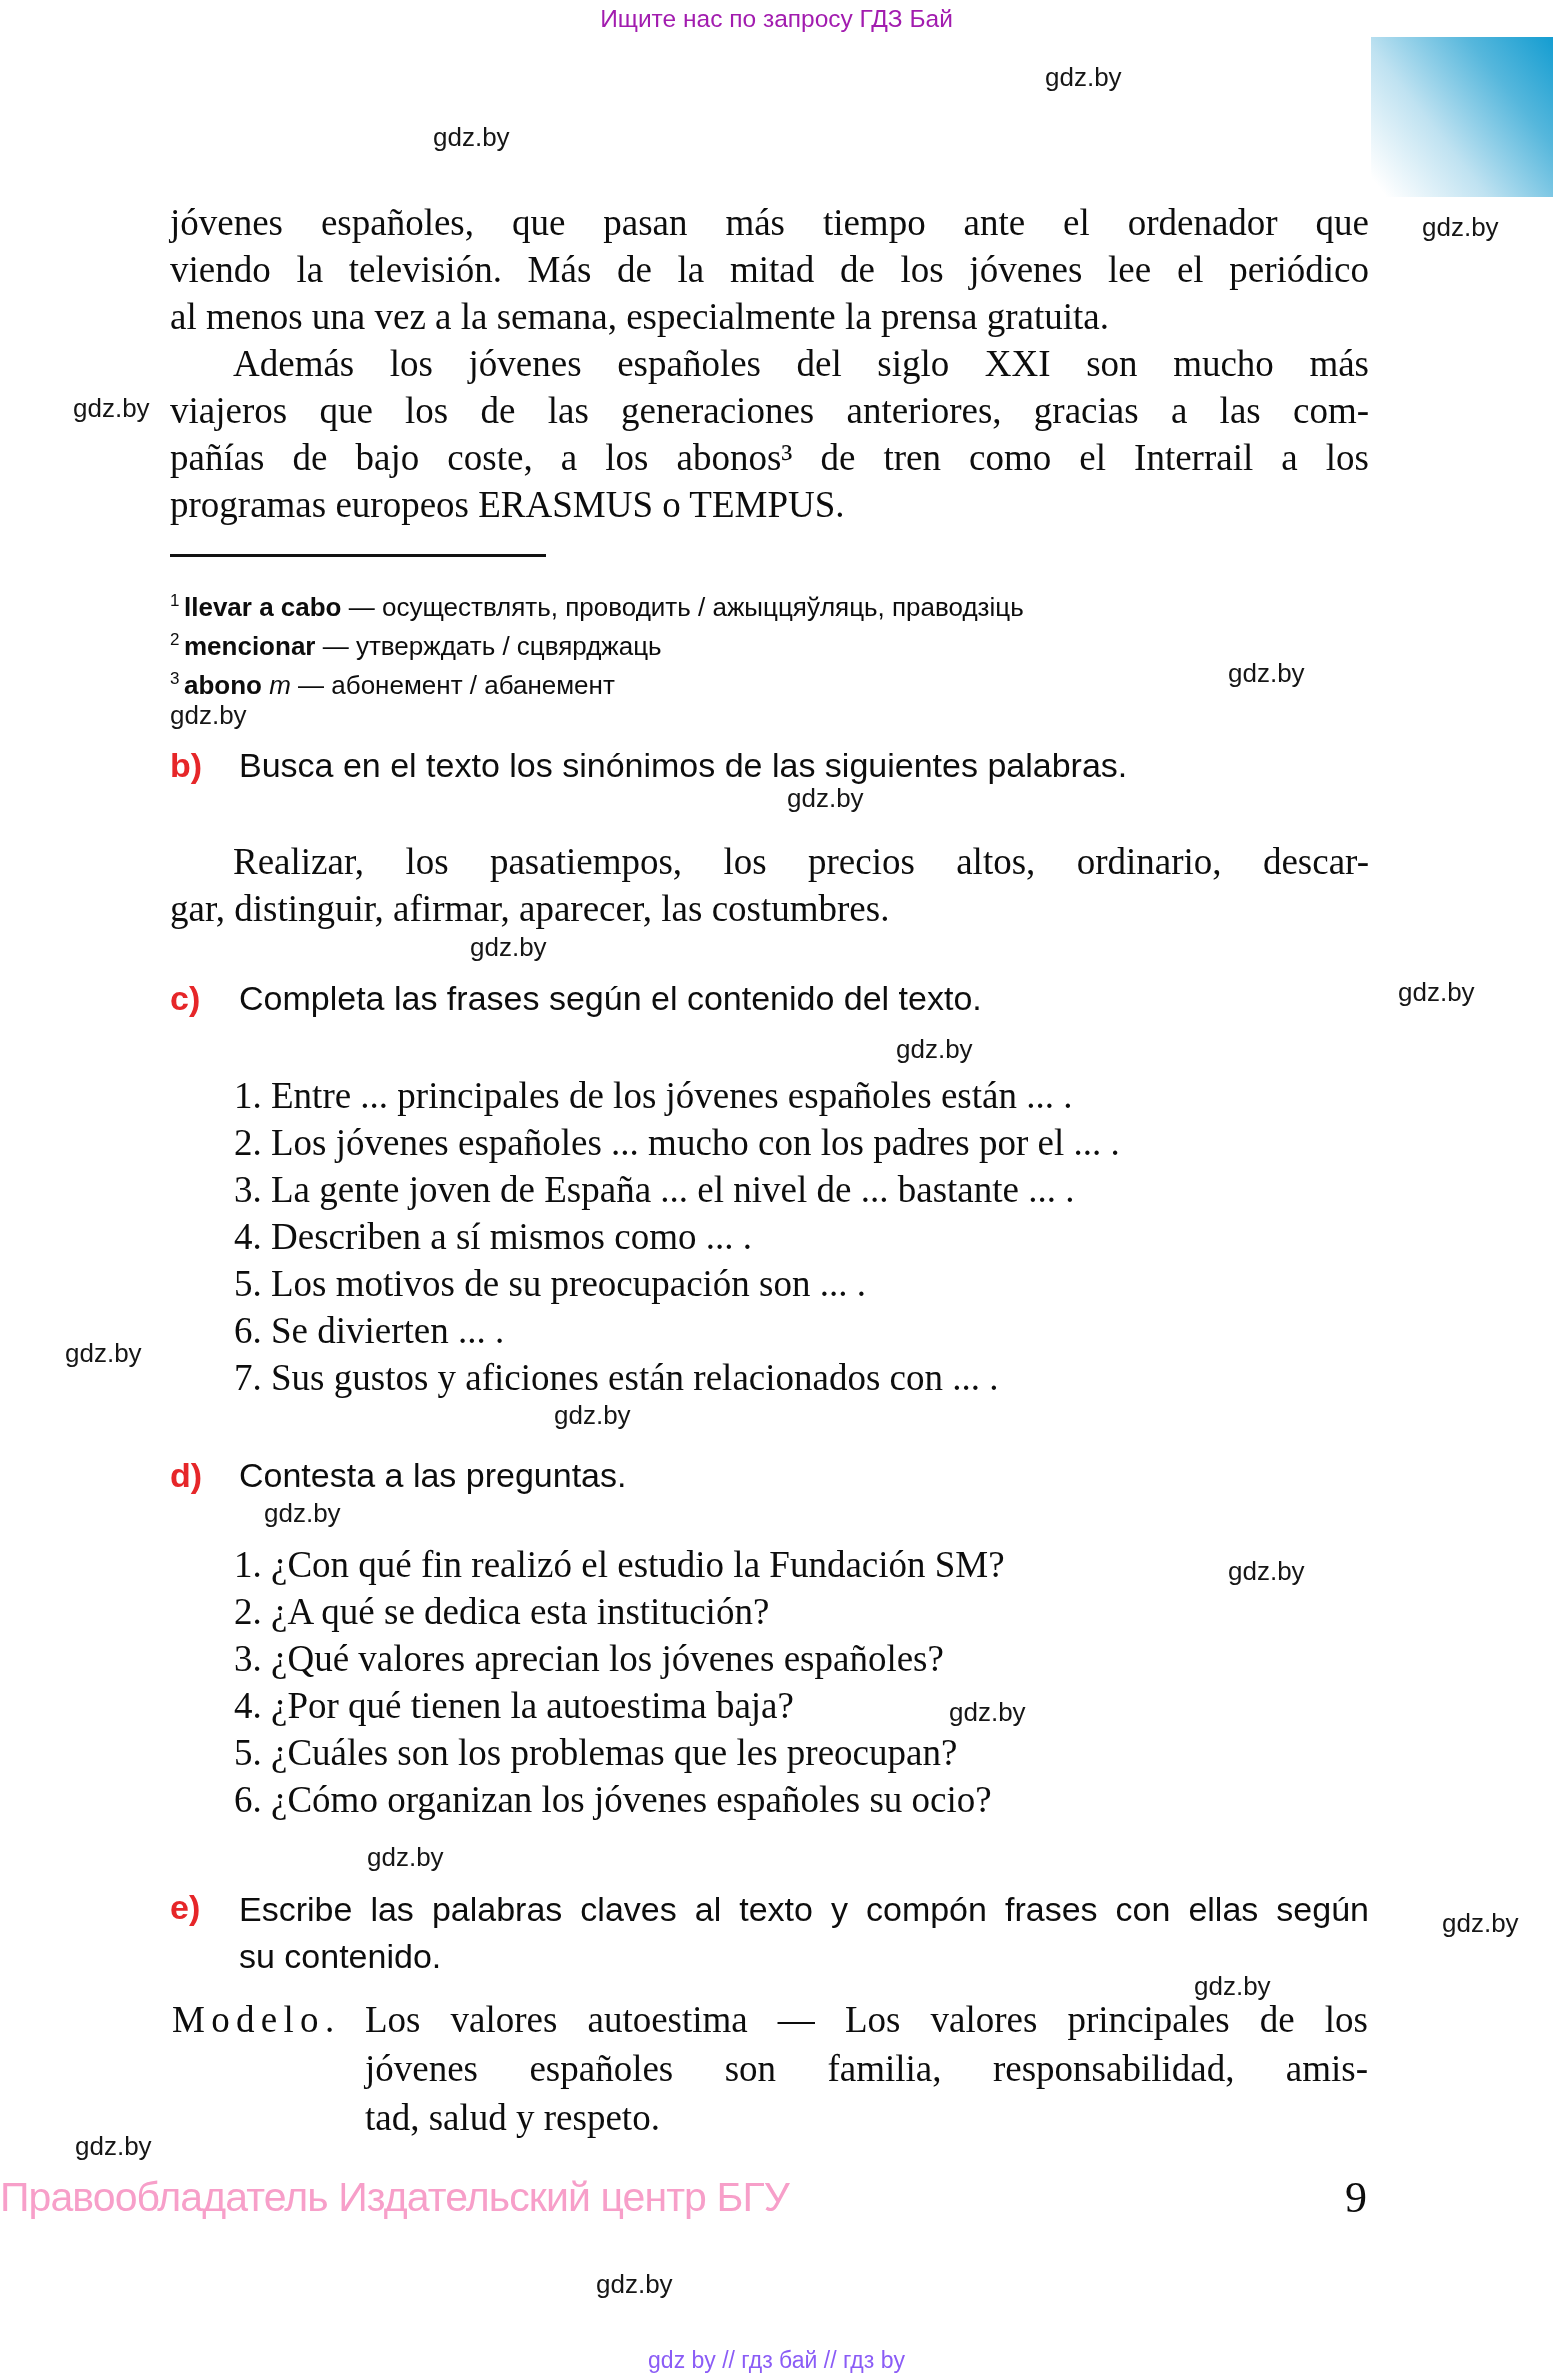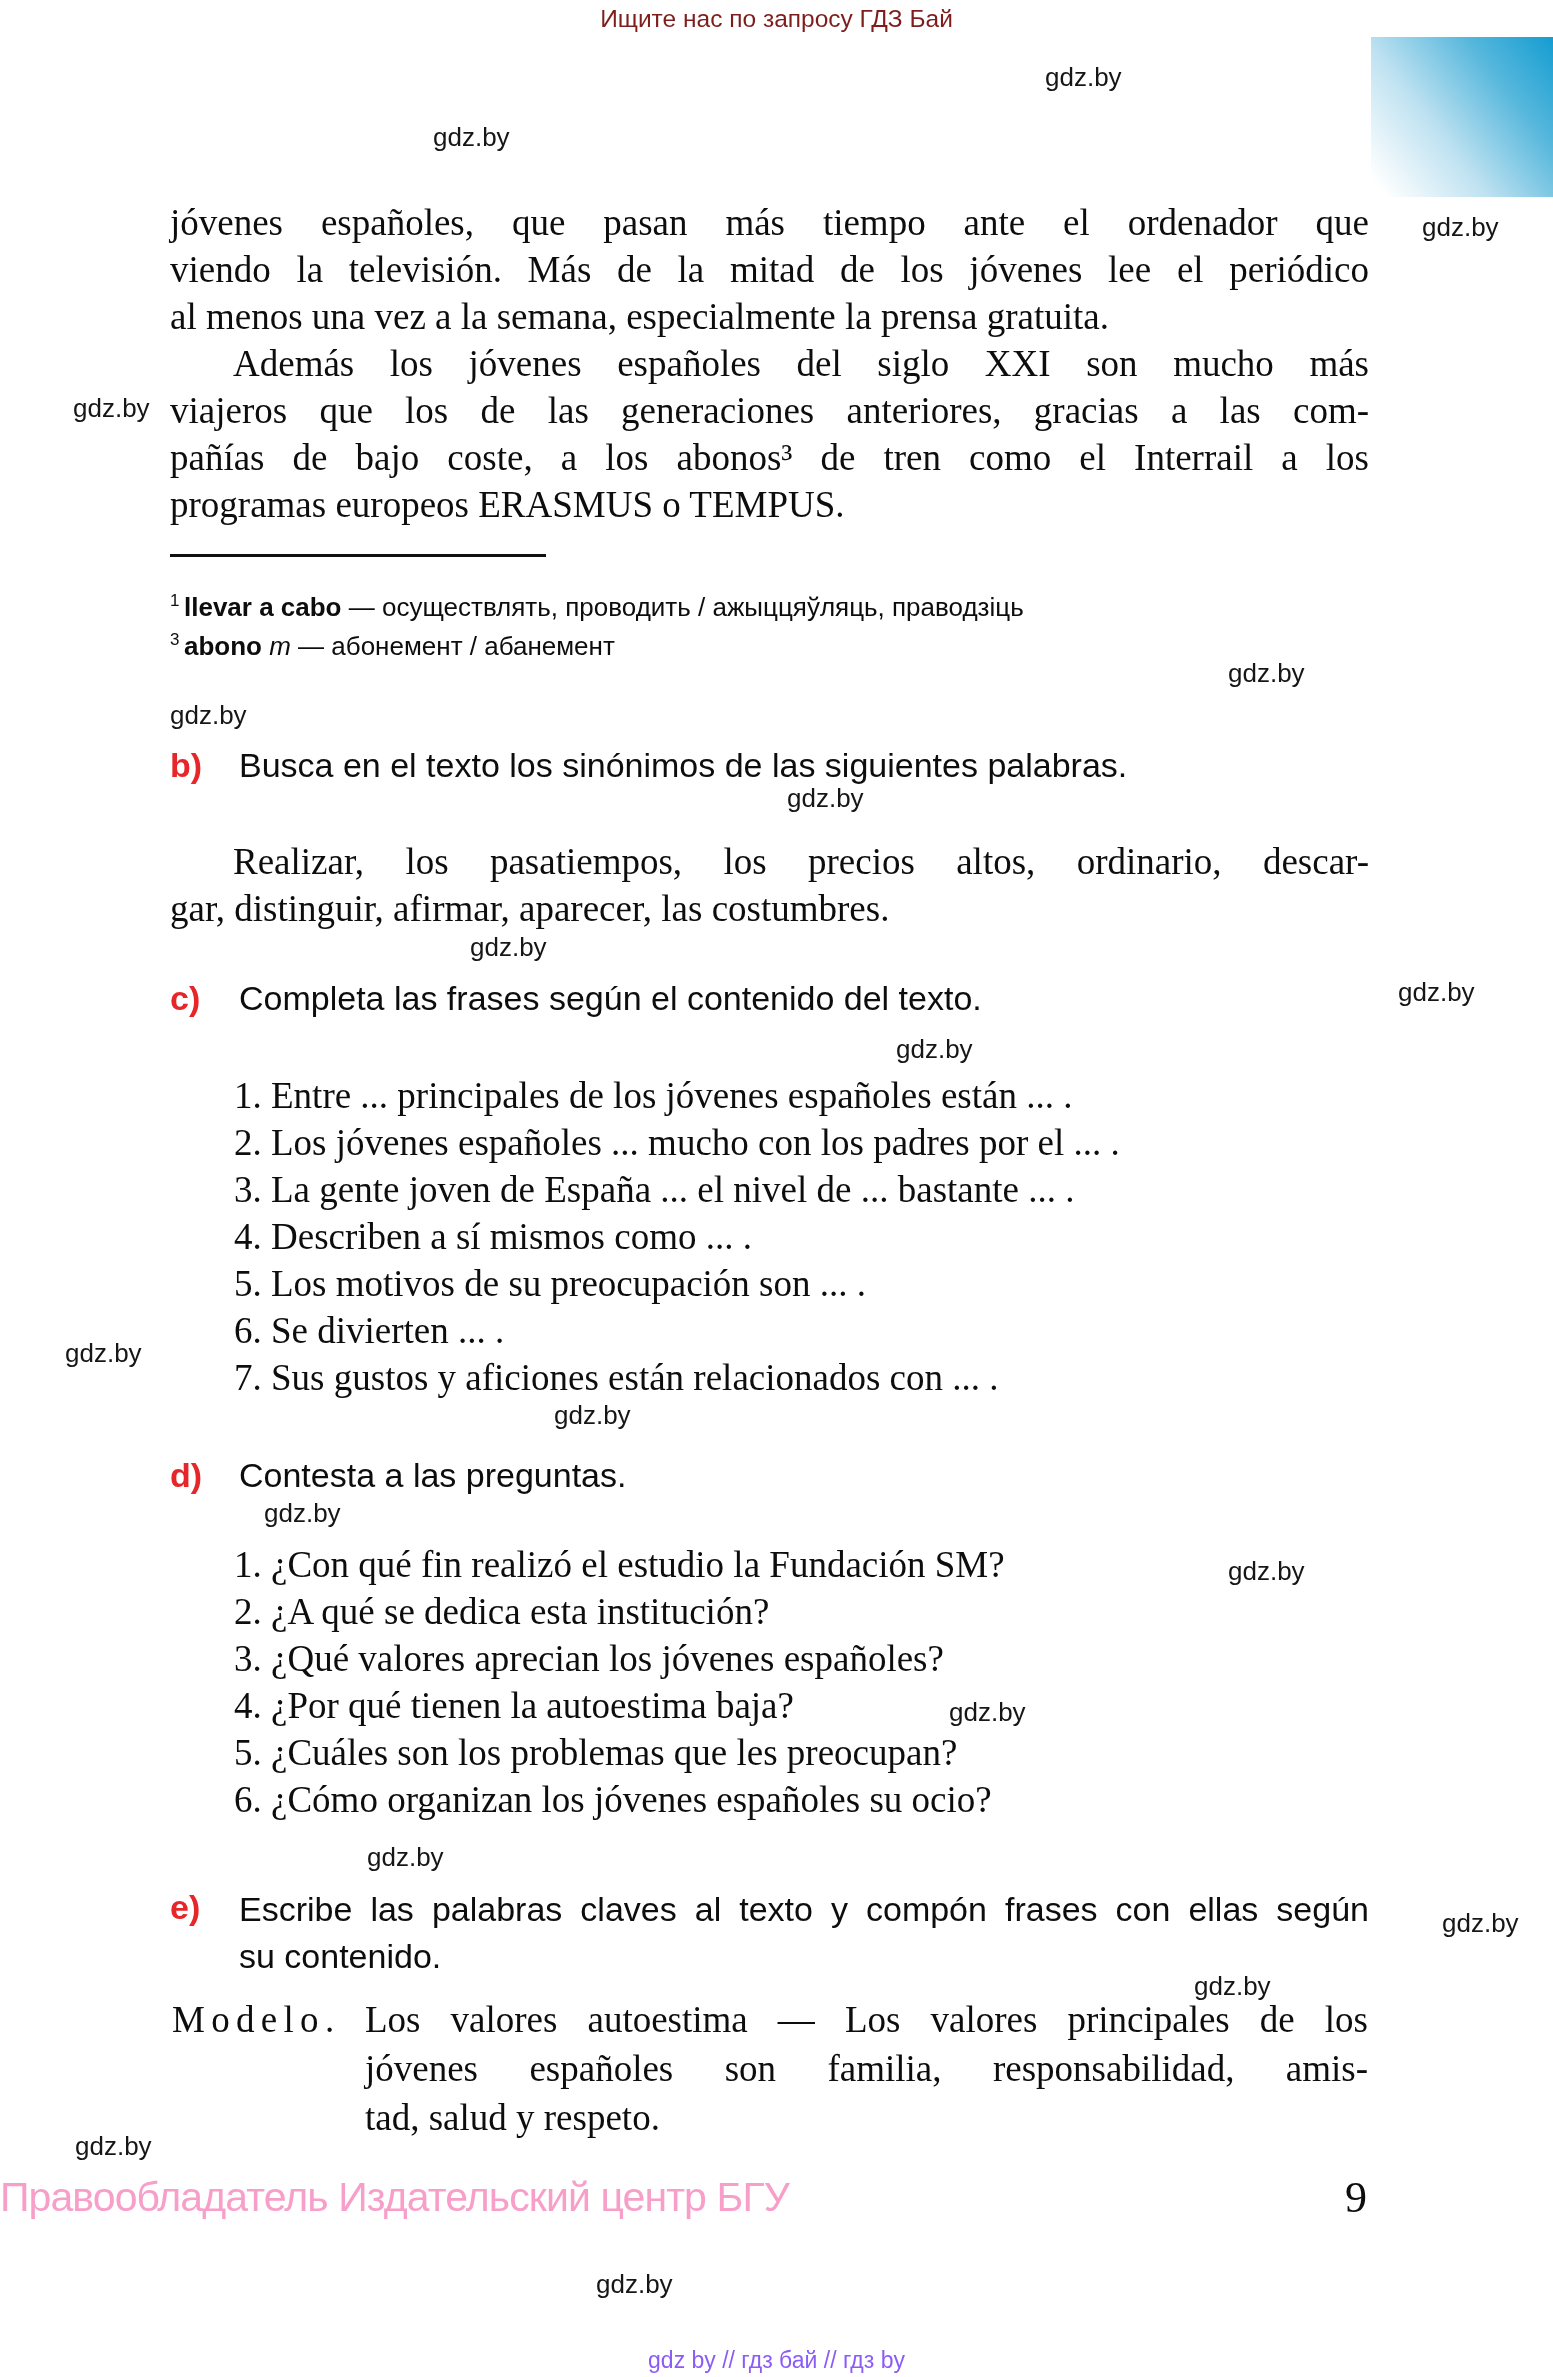--- a/index.html
+++ b/index.html
@@ -9,21 +9,21 @@
     background:#ffffff;
     overflow:hidden;
     color:#0d0d0d;
     font-family:"Liberation Serif",serif;
   }
   
   .banner{
     position:absolute;top:3.6px;left:0;width:100%;
     text-align:center;
     font:24.5px/29px "Liberation Sans",sans-serif;
-    color:#7f1d1d;
+    color:#a21caf;
   }
   
   .corner{
     position:absolute;left:1371px;top:37px;width:182px;height:160px;
     background:linear-gradient(52deg,#ffffff 0%,#ffffff 5%,#bfe2f1 38%,#56b7dc 72%,#149dd1 100%);
   }
   
   .block{position:absolute;left:170px;width:1199px;}
   .sl{font:37px/47px "Liberation Serif",serif;color:#0d0d0d;}
   .just{text-align:justify;text-align-last:justify;}
@@ -94,20 +94,21 @@
     <div class="sl just ind">Además los jóvenes españoles del siglo XXI son mucho más</div>
     <div class="sl just">viajeros que los de las generaciones anteriores, gracias a las com-</div>
     <div class="sl just">pañías de bajo coste, a los abonos³ de tren como el Interrail a los</div>
     <div class="sl">programas europeos ERASMUS o TEMPUS.</div>
   </section>
 
   <div class="fnrule"></div>
 
   <section class="fns">
     <div class="fn"><sup>1</sup><b>llevar a cabo</b><i></i><span> — осуществлять, проводить / ажыццяўляць, праводзіць</span></div>
+    <div class="fn"><sup>2</sup><b>mencionar</b><i></i><span> — утверждать / сцвярджаць</span></div>
     <div class="fn"><sup>3</sup><b>abono</b><i> m</i><span> — абонемент / абанемент</span></div>
   </section>
 
   <section class="taskrow" style="top:744px">
     <span class="red">b)</span>
     <span class="tasktxt">Busca en el texto los sinónimos de las siguientes palabras.</span>
   </section>
 
   <section class="block" style="top:838px">
     <div class="sl just ind">Realizar, los pasatiempos, los precios altos, ordinario, descar-</div>

